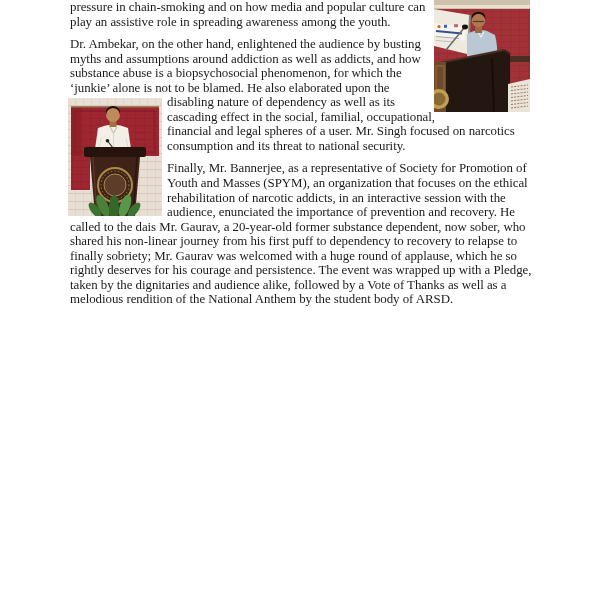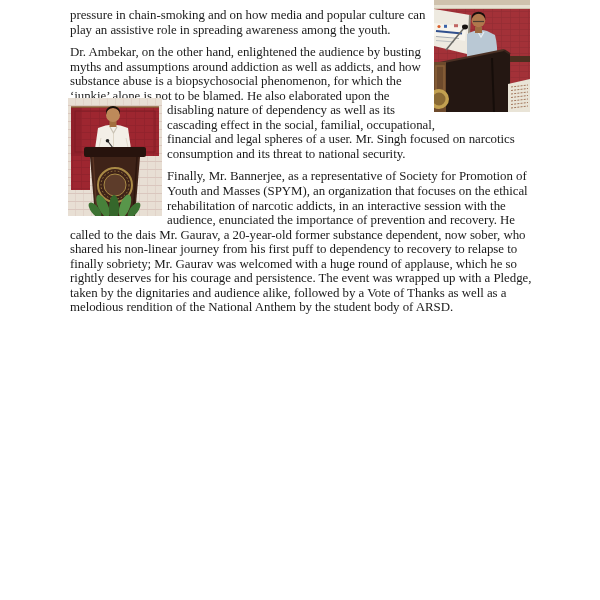--- a/index.html
+++ b/index.html
@@ -5,21 +5,21 @@
   html, body { margin:0; padding:0; background:#ffffff; }
   .page {
     position:relative;
     width:600px; height:600px;
     background:#ffffff;
     overflow:hidden;
     font-family:"Liberation Serif","DejaVu Serif",serif;
   }
   .content {
     position:absolute;
-    left:70px; top:8px;
+    left:70px; top:0;
     width:468px;
     color:#1b1b1b;
     font-size:12.9px;
     line-height:14.55px;
     letter-spacing:-0.05px;
     text-align:left;
   }
   .content p { margin:0 0 8px 0; }
   .float-right-spacer { float:right; width:102px; height:118px; }
   .float-left-spacer  { float:left;  width:97px;  height:118px; }

